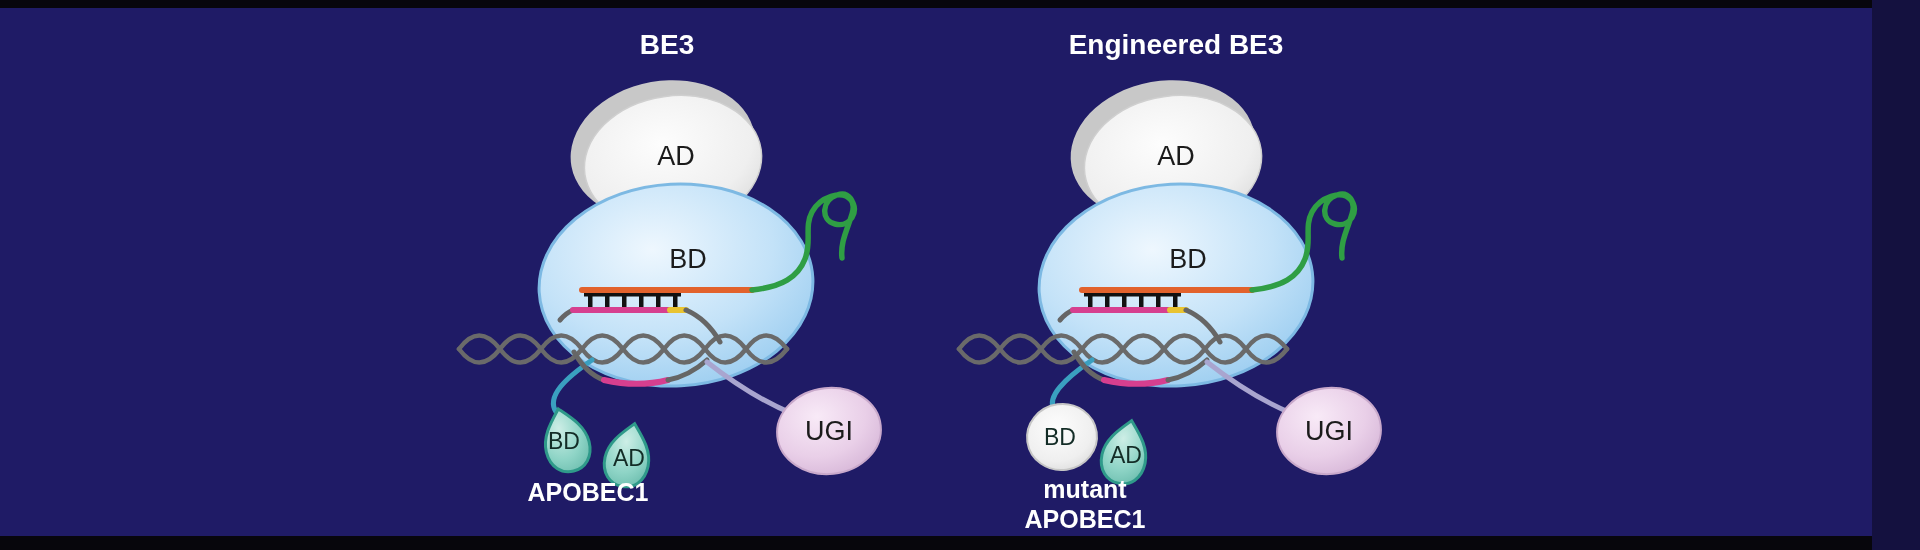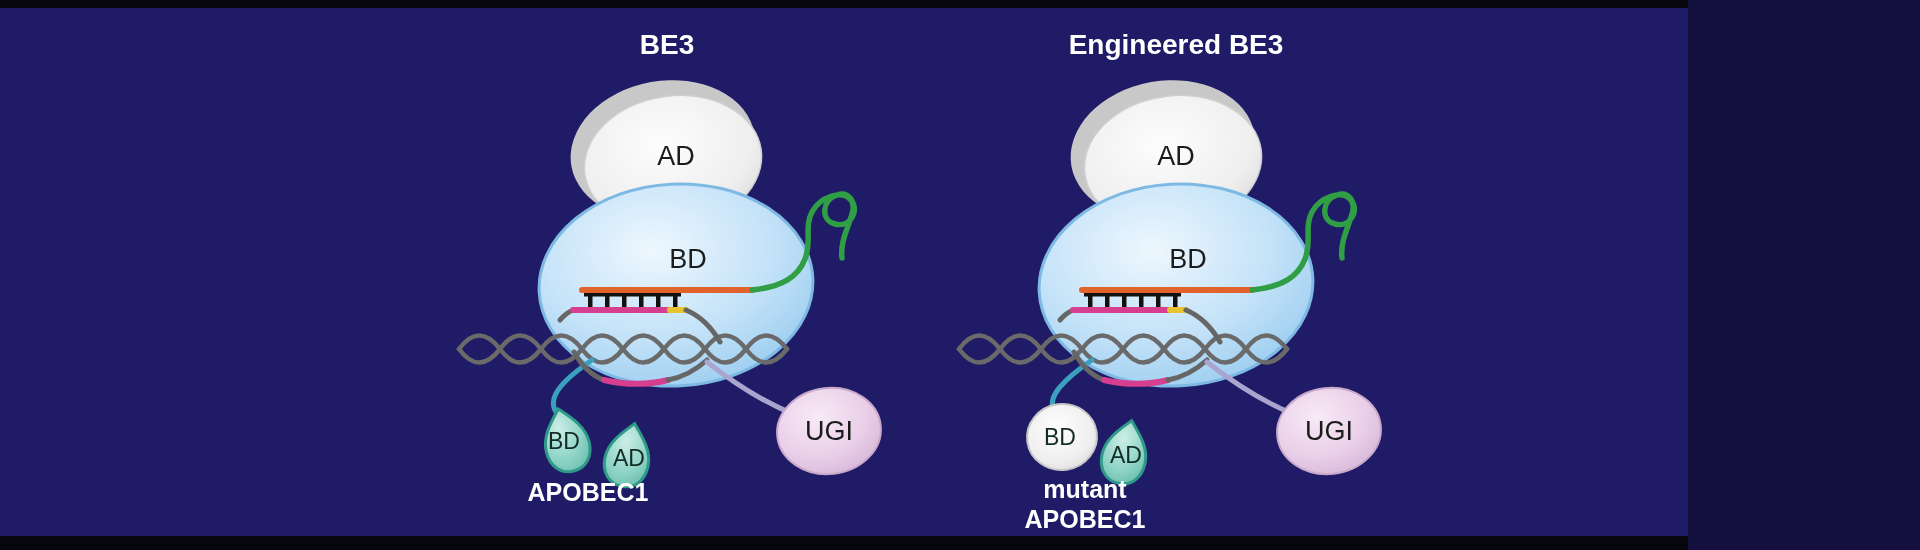--- a/index.html
+++ b/index.html
@@ -2,21 +2,21 @@
 <html><head>
 <meta charset="utf-8">
 <style>
   html, body {
     margin: 0;
     padding: 0;
     background: #14113f;
   }
   .canvas {
     position: relative;
-    width: 1688px;
+    width: 1872px;
     height: 550px;
     overflow: hidden;
     background: #1f1b66;
     font-family: "Liberation Sans", sans-serif;
   }
   svg text {
     text-anchor: middle;
     dominant-baseline: central;
     font-family: "Liberation Sans", sans-serif;
   }

